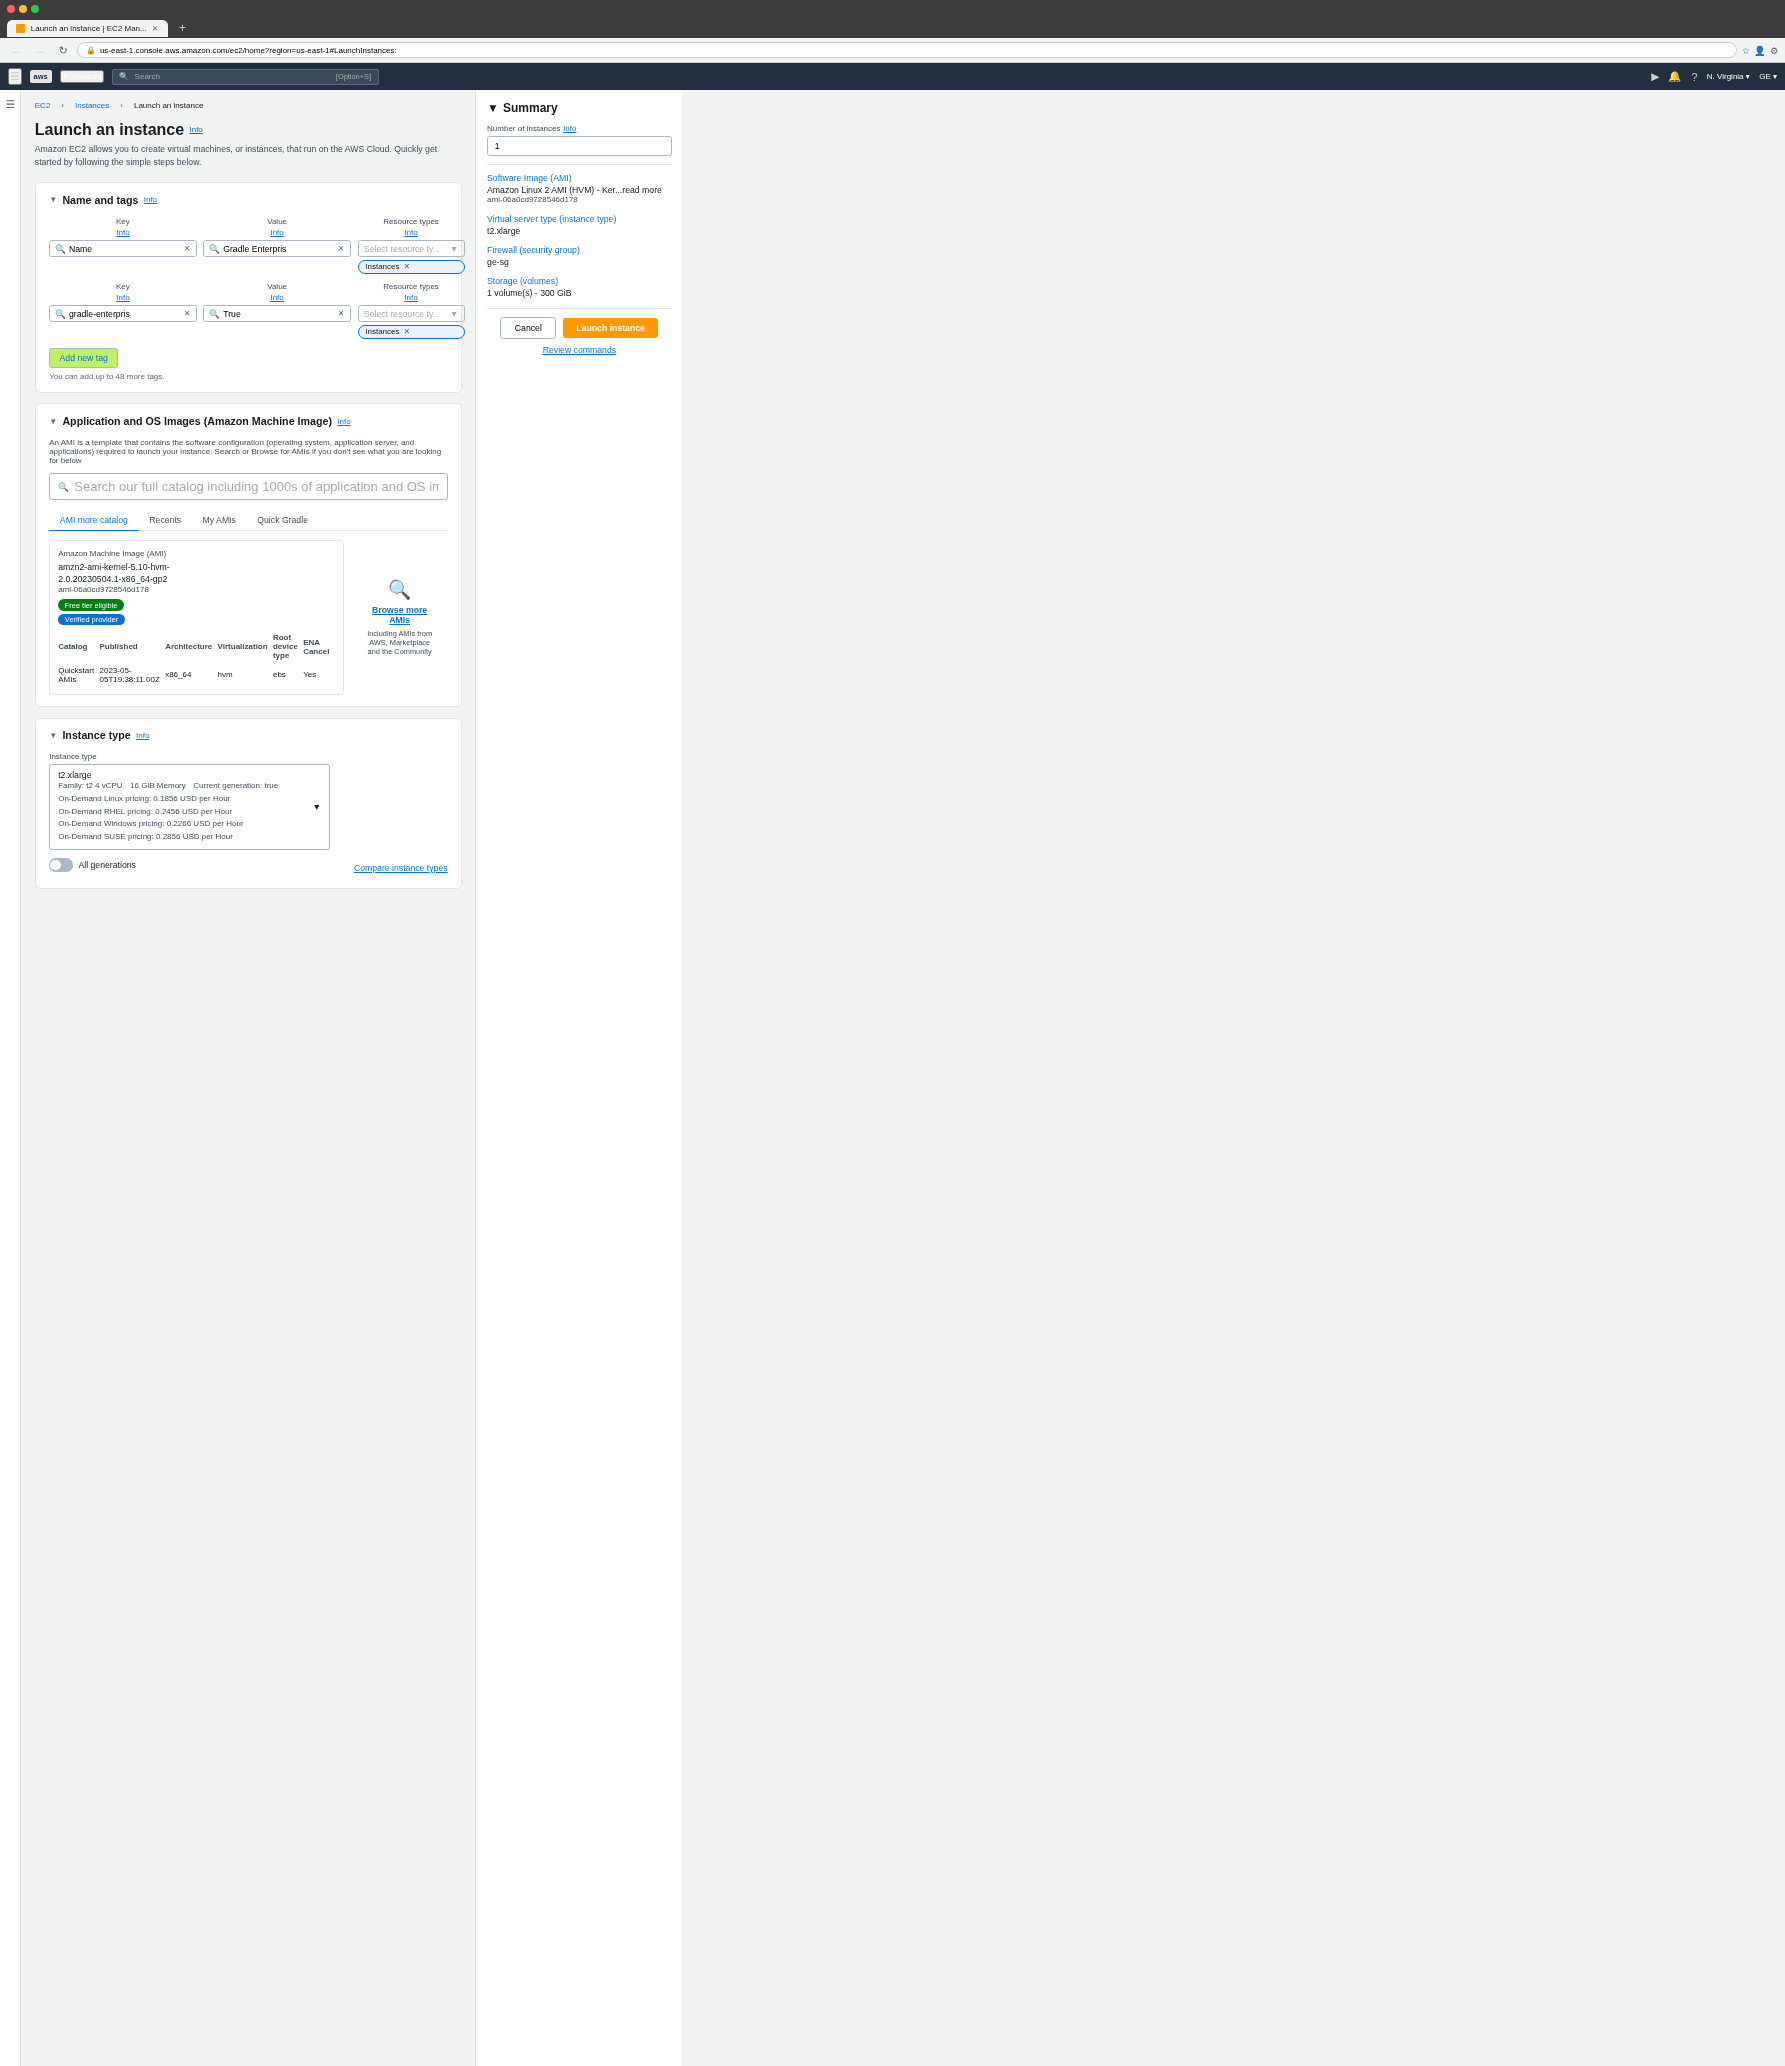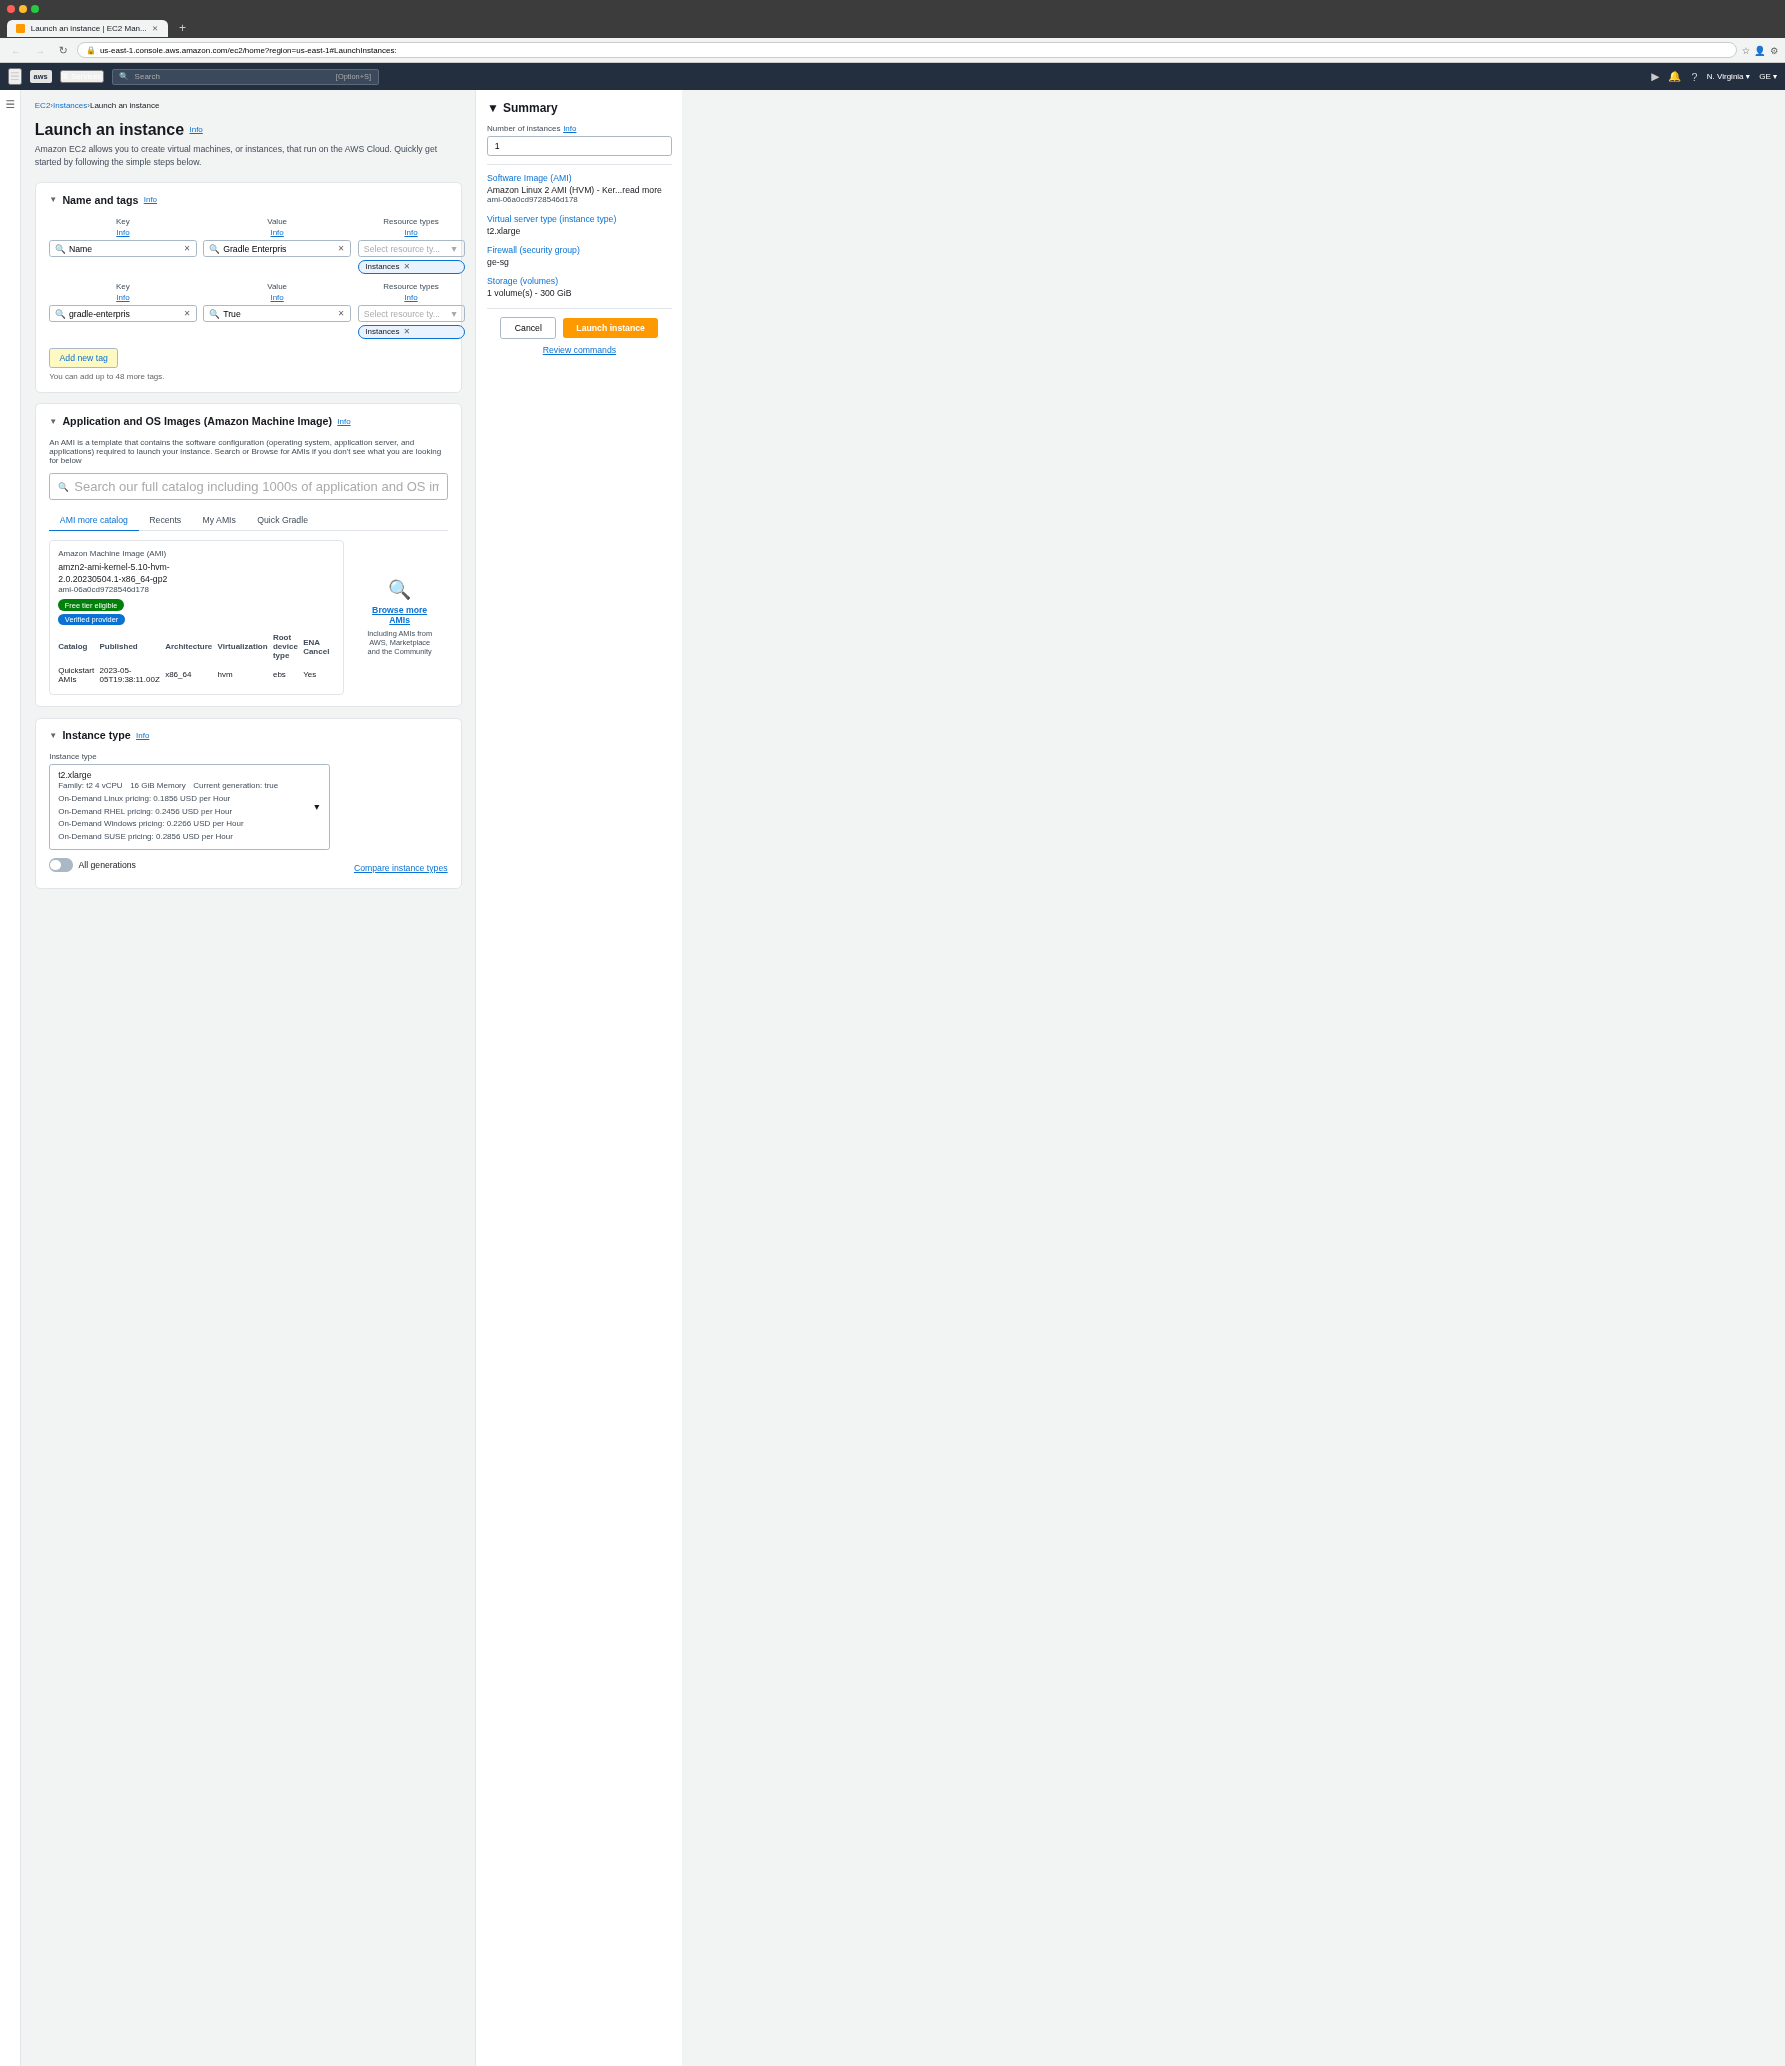--- a/index.html
+++ b/index.html
@@ -38,21 +38,21 @@
     .aws-region { color: white; font-size: 8px; cursor: pointer; }
     .aws-username { color: white; font-size: 8px; cursor: pointer; }
 
     
     .page-container { display: flex; min-height: calc(100vh - 67px); }
     .sidebar-toggle { width: 21.4px; background: white; border-right: 0.7px solid #e1e4e8; display: flex; align-items: flex-start; padding-top: 8px; justify-content: center; cursor: pointer; color: #666; font-size: 10.7px; }
     .main-content { flex: 1; padding: 10.7px 13.4px; overflow-y: auto; max-width: 454px; }
     .right-panel { width: 207px; background: white; border-left: 0.7px solid #e1e4e8; padding: 0; }
 
     
-    .breadcrumb { display: flex; align-items: center; gap: 0; font-size: 8px; margin-bottom: 10.7px; }
+    .breadcrumb { display: flex; align-items: center; gap: 11px; font-size: 8px; margin-bottom: 10.7px; }
     .breadcrumb a { color: #0972d3; text-decoration: none; }
     .breadcrumb-sep { color: #666; }
 
     
     .page-title-row { display: flex; align-items: center; gap: 5.3px; margin-bottom: 4px; }
     .page-title { font-size: 16px; font-weight: 700; }
     .info-link { color: #0972d3; font-size: 8px; cursor: pointer; }
     .page-desc { font-size: 8.7px; color: #414d5a; margin-bottom: 13.4px; line-height: 1.5; }
 
     
@@ -62,21 +62,21 @@
     .collapse-icon { color: #666; font-size: 8px; }
     .tags-field { display: flex; flex-direction: column; gap: 2.7px; }
     .tags-field label { font-size: 8px; color: #414d5a; display: flex; align-items: center; gap: 2.7px; flex-direction: column; }
     .tags-input { border: 0.7px solid #aab7c4; border-radius: 2.7px; padding: 2.7px 5.3px; font-size: 8.7px; display: flex; align-items: center; gap: 2.7px; background: white; min-width: 94px; }
     .tags-input input { border: none; outline: none; flex: 1; font-size: 8.7px; }
     .clear-btn { color: #666; cursor: pointer; font-size: 8px; }
     .resource-types-select { border: 0.7px solid #aab7c4; border-radius: 2.7px; padding: 2.7px 5.3px; font-size: 8.7px; display: flex; align-items: center; justify-content: space-between; cursor: pointer; min-width: 107px; }
     .resource-types-select span { color: #aaa; }
     .instances-badge { background: #e9f2ff; border: 0.7px solid #0972d3; border-radius: 8px; padding: 1.3px 6.7px; font-size: 8px; display: inline-flex; align-items: center; gap: 4px; }
     .instances-badge .remove { cursor: pointer; color: #666; }
-    .add-tag-btn { border: 0.7px solid #aab7c4; border-radius: 2.7px; padding: 4px 9.4px; background: #fef9c3; cursor: pointer; font-size: 8.7px; color: #0972d3; font-weight: 500; }
+    .add-tag-btn { border: 0.7px solid #aab7c4; border-radius: 2.7px; padding: 4px 9.4px; background: #bef264; cursor: pointer; font-size: 8.7px; color: #0972d3; font-weight: 500; }
     .tags-hint { font-size: 8px; color: #666; margin-top: 4px; }
 
     
     .ami-search { border: 0.7px solid #aab7c4; border-radius: 2.7px; padding: 5.3px 8px; width: 100%; display: flex; align-items: center; gap: 5.3px; font-size: 8.7px; color: #aaa; margin-bottom: 9.4px; }
     .ami-search input { border: none; outline: none; flex: 1; font-size: 13px; color: #414d5a; }
     .ami-search input::placeholder { color: #aaa; }
     .ami-tabs { display: flex; border-bottom: 1.3px solid #e1e4e8; margin-bottom: 9.4px; }
     .ami-tab { padding: 5.3px 10.7px; font-size: 8.7px; cursor: pointer; color: #414d5a; border-bottom: 1.3px solid transparent; margin-bottom: -1.3px; }
     .ami-tab.active { color: #0972d3; border-bottom: 1.3px solid #0972d3; font-weight: 500; }
     .ami-catalog-row { display: flex; gap: 8px; }

